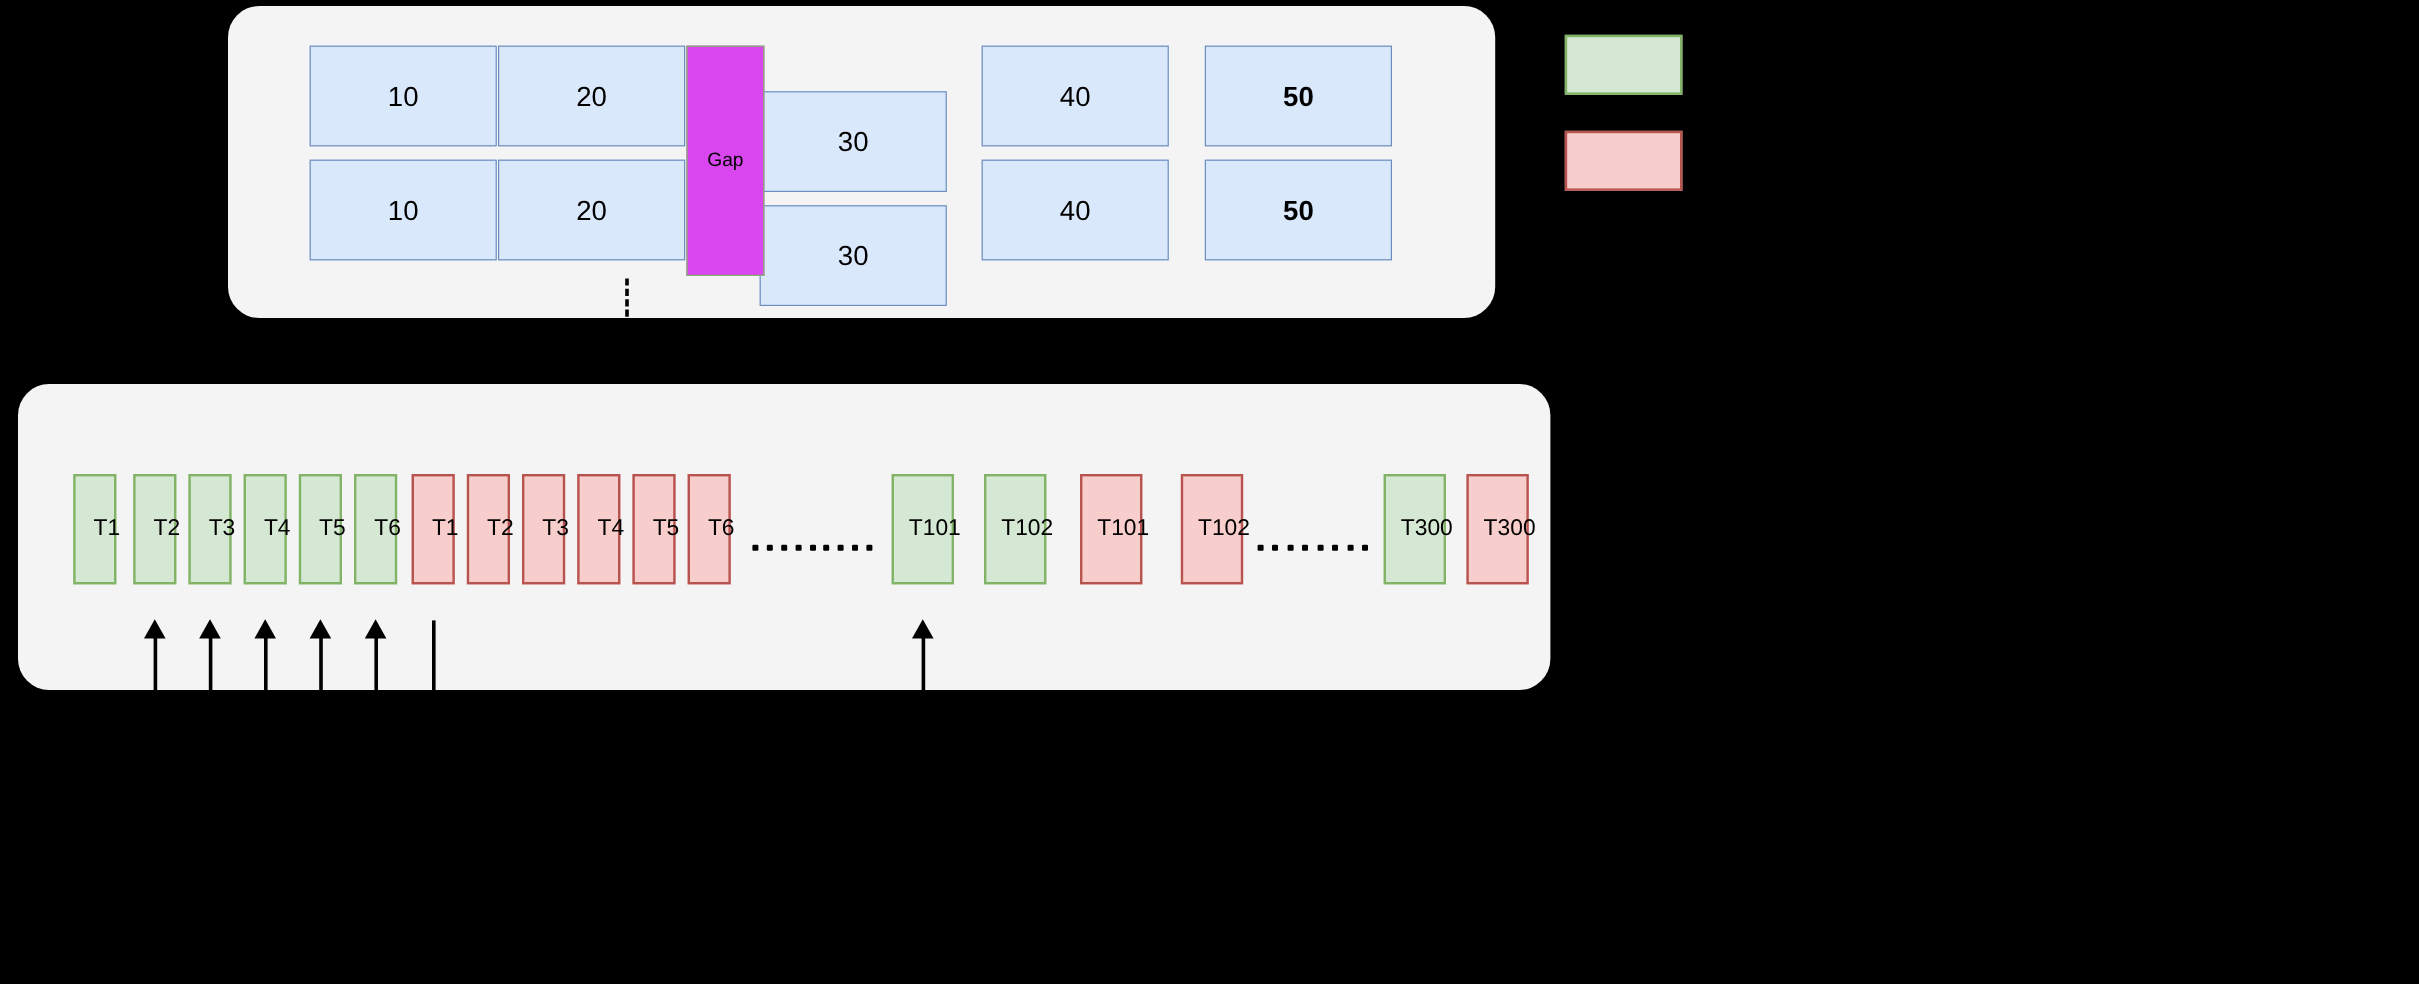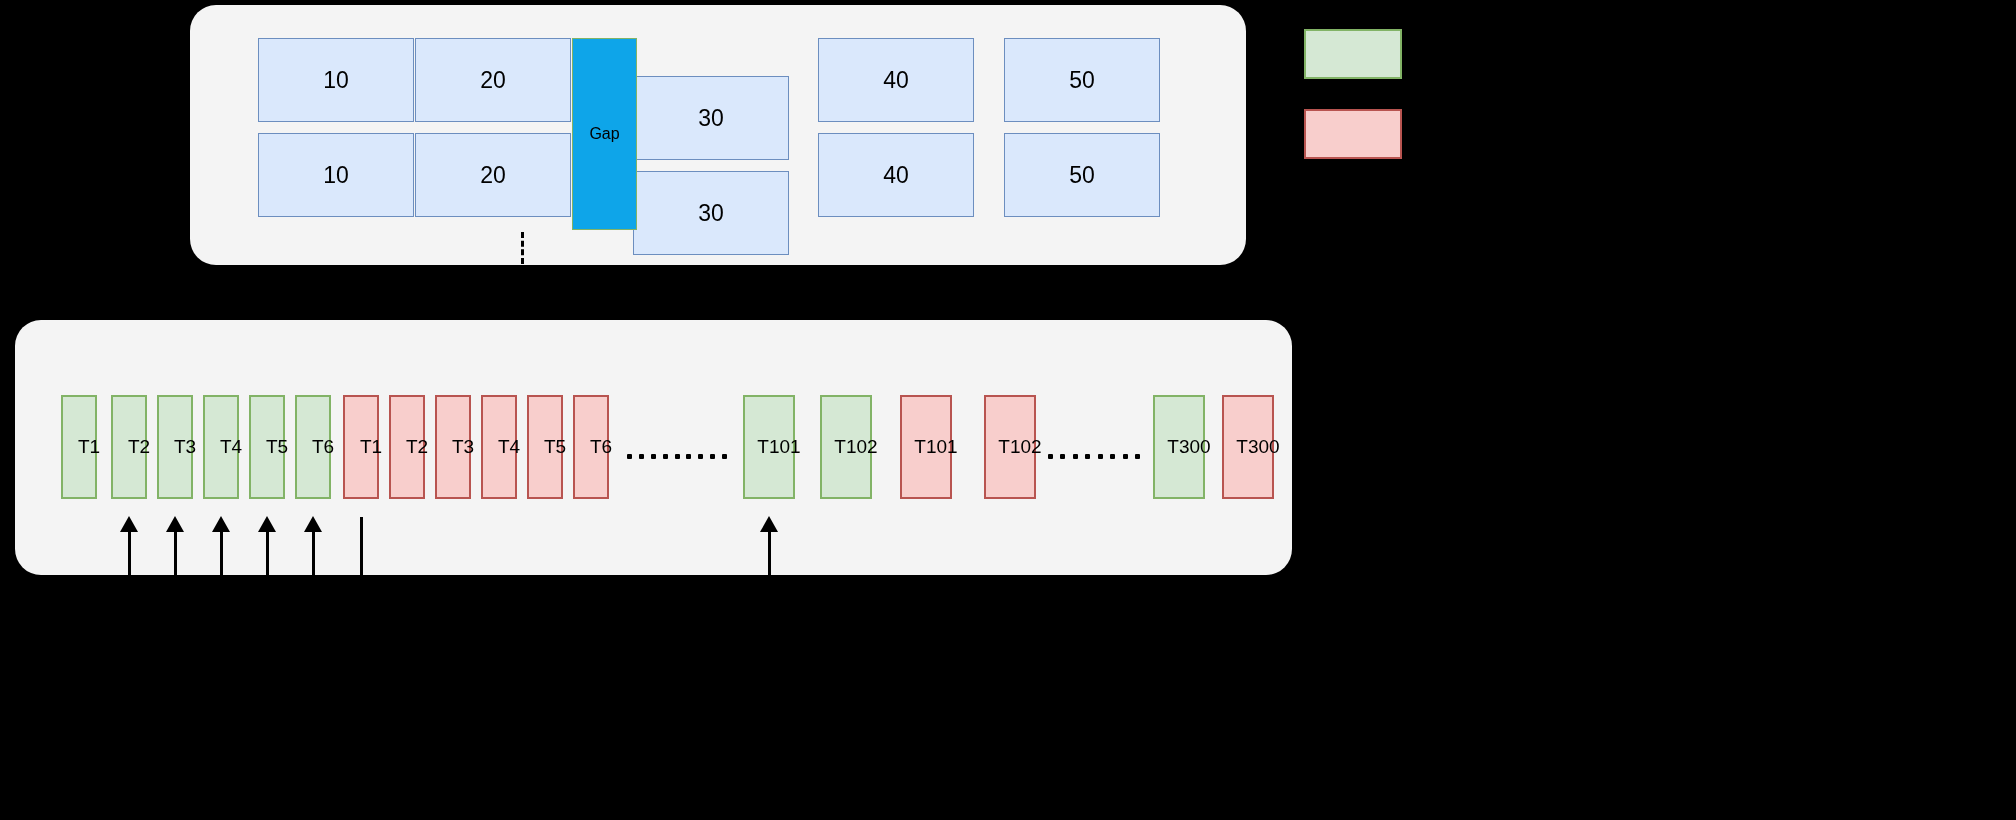--- a/index.html
+++ b/index.html
@@ -12,36 +12,36 @@
   #top-panel{left:190px;top:5px;width:1056px;height:260px;}
 
   .kv-col{position:absolute;top:33px;width:156px;height:192px;}
   .kv-cell{position:absolute;left:0;width:100%;height:84px;
            background:#dae8fc;border:1px solid #6c8ebf;box-sizing:border-box;
            display:flex;align-items:center;justify-content:center;
            font-size:23px;color:#000;}
   .kv-cell.bot{top:95px;}
 
   #gap-col{position:absolute;left:382px;top:33px;width:65px;height:192px;
-           background:#0ea5e9;border:1px solid #82b366;box-sizing:border-box;
+           background:#d946ef;border:1px solid #82b366;box-sizing:border-box;
            display:flex;align-items:center;justify-content:center;
            font-size:16px;color:#000;z-index:5;}
 
   #gap-dash{position:absolute;left:521px;top:232px;width:0;height:32px;
             border-left:3px dashed #000;}
 
   
   .legend-box{position:absolute;width:98px;height:50px;box-sizing:border-box;}
   #legend-green{left:1304px;top:29px;background:#d5e8d4;border:2px solid #82b366;}
   #legend-red{left:1304px;top:109px;background:#f8cecc;border:2px solid #b85450;}
 
   
   #bottom-panel{left:15px;top:320px;width:1277px;height:255px;}
 
-  .tok{position:absolute;top:75px;height:104px;box-sizing:border-box;
+  .tok{position:absolute;top:75px;height:92px;box-sizing:border-box;
        display:flex;align-items:center;justify-content:center;
        font-size:19px;color:#000;white-space:nowrap;padding-left:20px;}
   .tok.green{background:#d5e8d4;border:2px solid #82b366;}
   .tok.red{background:#f8cecc;border:2px solid #b85450;}
 
   .ellipsis{position:absolute;top:128px;height:16px;
             display:flex;align-items:center;justify-content:space-between;}
   .ellipsis span{display:block;width:5px;height:5px;background:#000;border-radius:1px;}
 
   
@@ -68,21 +68,21 @@
   <div class="kv-col" style="left:443px;margin-top:38px;">
     <div class="kv-cell">30</div>
     <div class="kv-cell bot">30</div>
   </div>
 
   <div class="kv-col" style="left:628px;">
     <div class="kv-cell">40</div>
     <div class="kv-cell bot">40</div>
   </div>
 
-  <div class="kv-col" style="left:814px;">
+  <div class="kv-col" style="left:814px;font-weight:bold;">
     <div class="kv-cell">50</div>
     <div class="kv-cell bot">50</div>
   </div>
 
   <div id="gap-col">Gap</div>
 </div>
 
 <div id="gap-dash"></div>
 
 <div class="legend-box" id="legend-green"></div>

